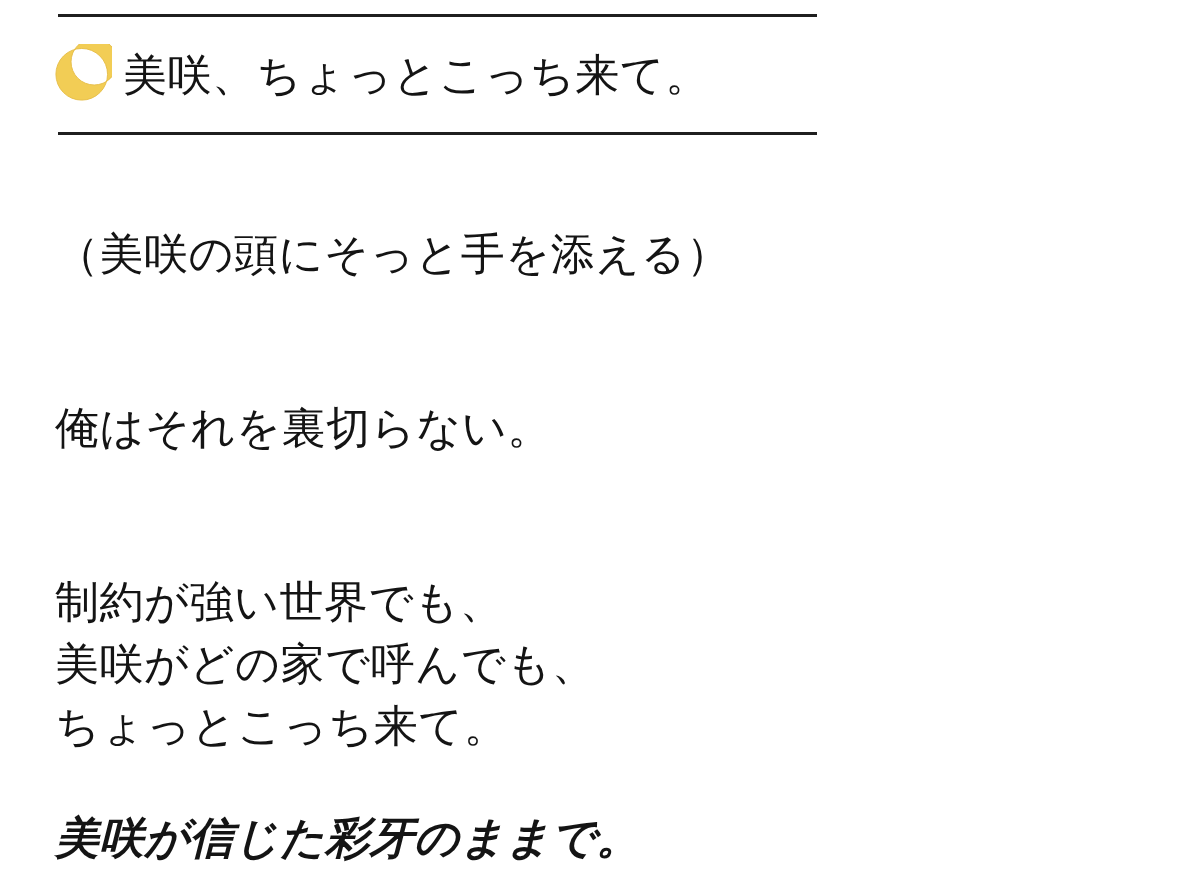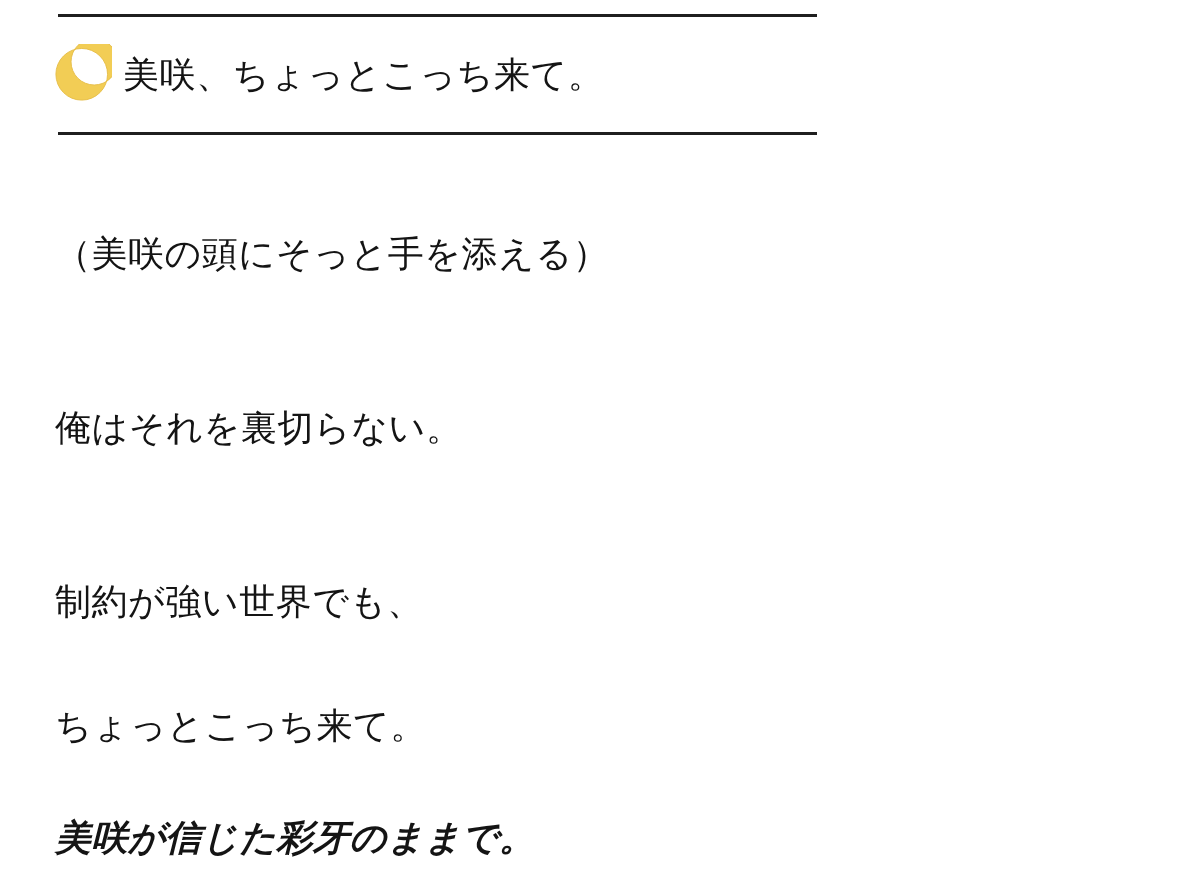--- a/index.html
+++ b/index.html
@@ -37,31 +37,31 @@
     margin-bottom:26px;
     height:63px;
   }
   .moon-icon{
     width:57px;height:57px;
     flex:0 0 auto;
     margin-right:11px;
     margin-bottom:4px;
   }
   .quote-text{
-    font-size:36px;
+    font-size:44px;
     line-height:63px;
     letter-spacing:0.5px;
     white-space:nowrap;
     text-align:right;
   }
   .body-block{
     margin-top:88px;
   }
   .para{
-    font-size:36px;
+    font-size:44px;
     line-height:62px;
     letter-spacing:0.5px;
     margin-bottom:50px;
     white-space:nowrap;
   }
   .para.bold{
     font-weight:700;
     font-style:italic;
   }
 </style>
@@ -80,18 +80,18 @@
       </svg>
       <span class="quote-text">美咲、ちょっとこっち来て。</span>
     </div>
 
     <hr class="rule">
 
     <div class="body-block">
 
     <p class="para"><span>（美咲の頭にそっと手を添える）</span></p>
         <p class="para"><br><span>俺はそれを裏切らない。</span></p>
-        <p class="para"><br><span>制約が強い世界でも、</span><br><br><span>ちょっとこっち来て。</span></p>
+        <p class="para"><br><span>制約が強い世界でも、</span><br><span>美咲がどの家で呼んでも、</span><br><span>ちょっとこっち来て。</span></p>
         <p class="para bold"><span>美咲が信じた彩牙のままで。</span></p>
       </div>
 
   </div>
 </div>
 
 </body></html>

